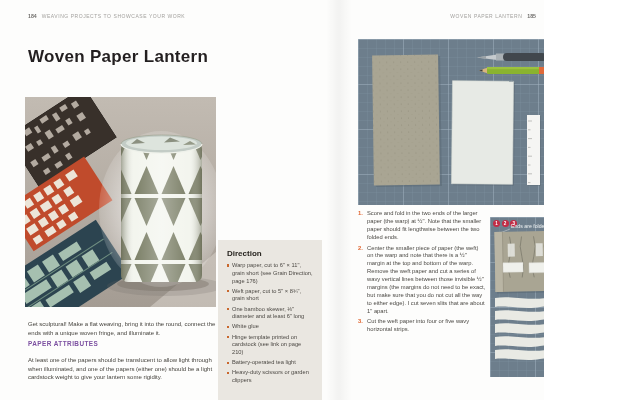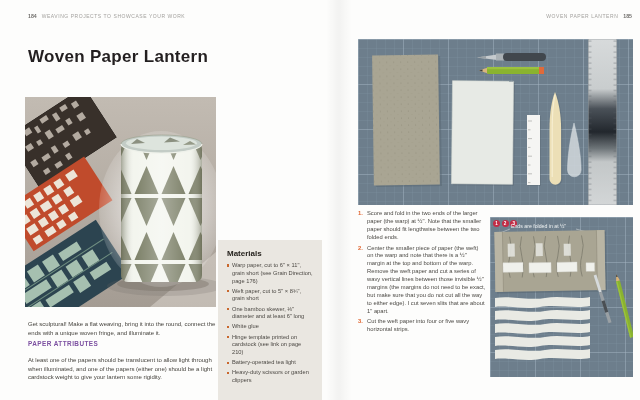--- a/index.html
+++ b/index.html
@@ -1,16 +1,16 @@
 <!DOCTYPE html>
 <html><head>
 <meta charset="utf-8">
 <style>
   html,body{margin:0;padding:0;background:#ffffff;}
-  .spread{position:relative;width:640px;height:400px;background:#fdfdfc;overflow:hidden;
+  .spread{position:relative;width:544px;height:400px;background:#fdfdfc;overflow:hidden;
           font-family:"Liberation Sans",sans-serif;color:#3f3d3a;}
   .gutter{position:absolute;left:326px;top:0;width:26px;height:400px;
           background:linear-gradient(90deg,rgba(0,0,0,0),rgba(0,0,0,0.045),rgba(0,0,0,0));}
   
   .runhead{position:absolute;top:13px;font-size:5px;letter-spacing:.55px;color:#a3a19e;white-space:nowrap;}
   .runhead-left{left:28px;}
   .runhead-right{right:8px;text-align:right;}
   .pagenum{font-weight:bold;color:#6e6c69;font-size:5.2px;letter-spacing:0;}
   .runhead-left .pagenum{margin-right:5px;}
   .runhead-right .pagenum{margin-left:5px;}
@@ -177,21 +177,21 @@
         <path d="M96,47 a40.5,9 0 0 1 81,0" fill="none" stroke="#9aa08e" stroke-width="0.8" opacity="0.8"></path>
       </g>
     </svg>
   </div>
 
   <p class="intro">Get sculptural! Make a flat weaving, bring it into the round, connect the ends with a unique woven fringe, and illuminate it.</p>
   <div class="attr-head">PAPER ATTRIBUTES</div>
   <p class="attr-body">At least one of the papers should be translucent to allow light through when illuminated, and one of the papers (either one) should be a light cardstock weight to give your lantern some rigidity.</p>
 
   <div class="materials-box">
-    <h2 class="materials-head">Materials</h2>
+    <h2 class="materials-head">Direction</h2>
     <ul class="materials-list">
       <li>Warp paper, cut to 6" × 11", grain short (see Grain Direction, page 176)</li>
       <li>Weft paper, cut to 5" × 8¾", grain short</li>
       <li>One bamboo skewer, ⅛" diameter and at least 6" long</li>
       <li>White glue</li>
       <li>Hinge template printed on cardstock (see link on page 210)</li>
       <li>Battery-operated tea light</li>
       <li>Heavy-duty scissors or garden clippers</li>
     </ul>
   </div>

